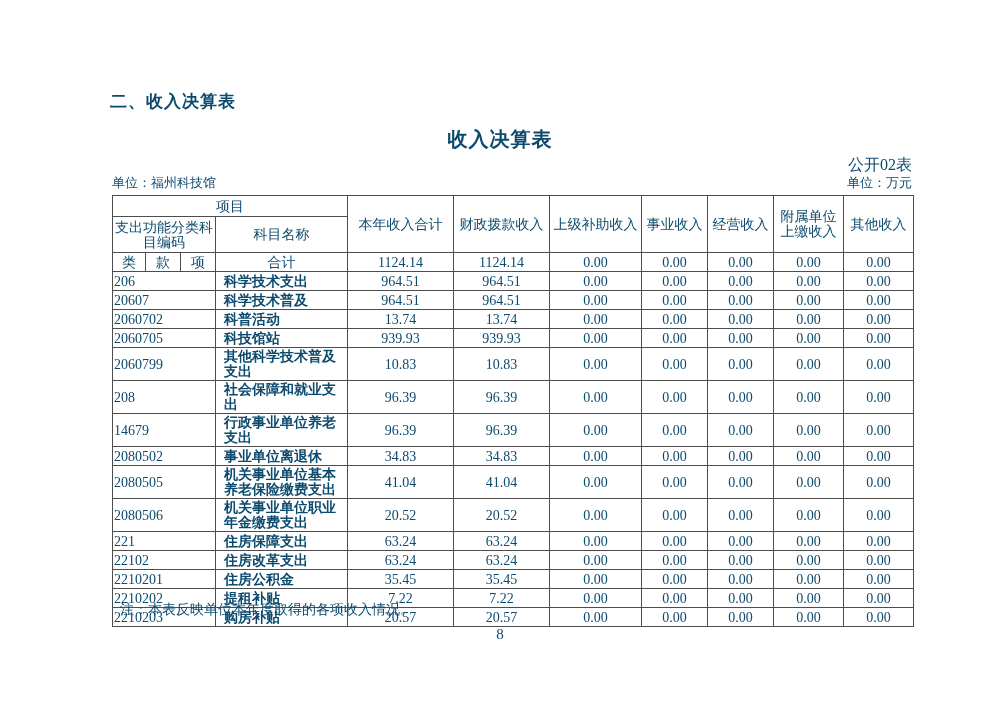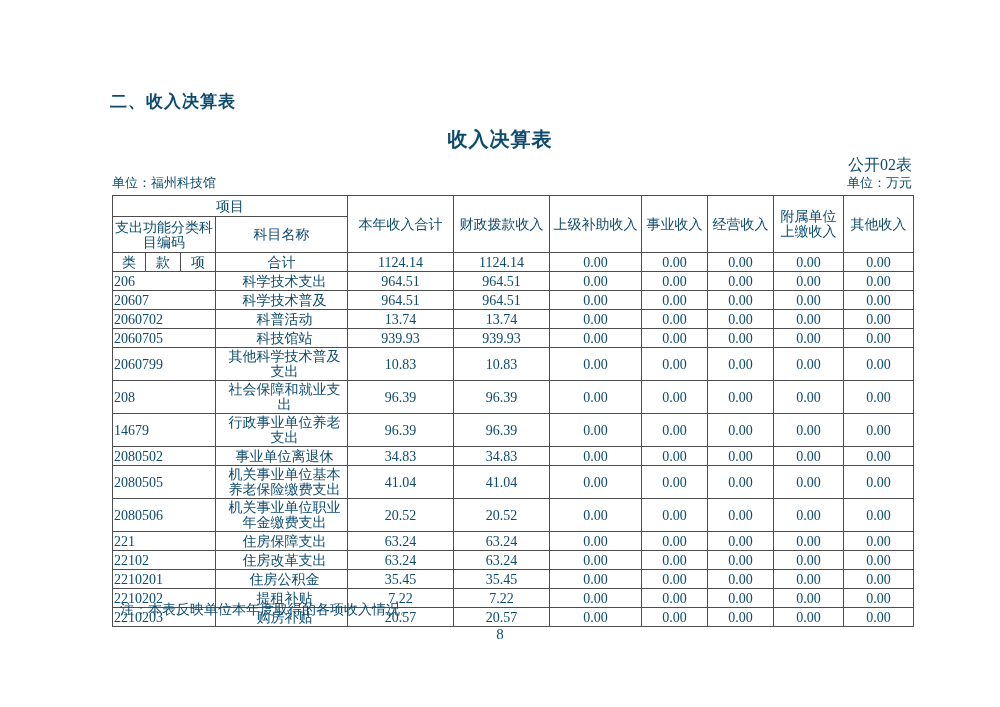--- a/index.html
+++ b/index.html
@@ -58,22 +58,23 @@
     vertical-align:middle;
     padding:1px 2px;
     line-height:15px;
     overflow:hidden;
   }
   .income-table .code-cell {
     text-align:left;
     padding-left:1px;
   }
   .income-table .name-cell {
-    text-align:center;
+    text-align:left;
     padding-left:8px;
+    font-weight:bold;
   }
   .income-table .hdr2 { height:36px; }
   .income-table .hdr1 { height:21px; }
   .income-table tr { height:19px; }
   .note {
     position:absolute;
     left:108px; top:601px;
     font-size:14px;
     margin-left:12px;
   }

